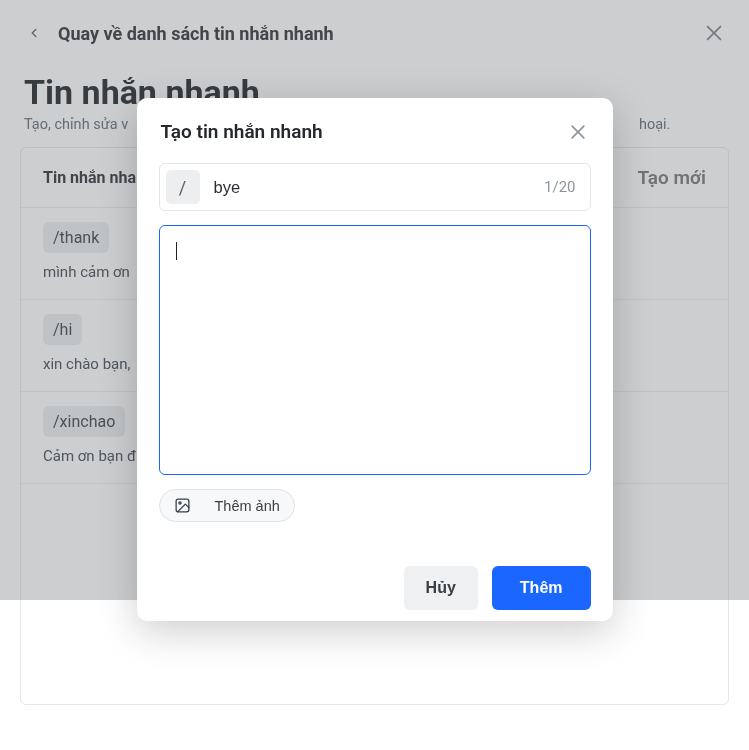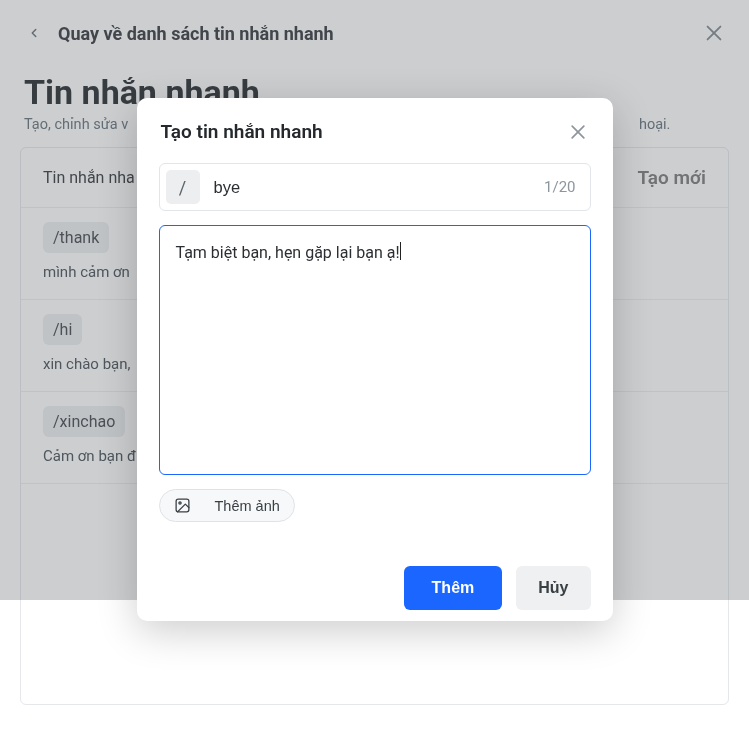--- a/index.html
+++ b/index.html
@@ -11,21 +11,21 @@
   .page-header { display: flex; align-items: center; padding: 22px 24px 18px 24px; }
   .back-chevron { width: 20px; height: 20px; display: flex; align-items: center; justify-content: center; color: #606870; margin-right: 14px; }
   .back-title { font-size: 18px; font-weight: 700; color: #2b2f33; }
   .page-close { margin-left: auto; color: #7a828a; width: 22px; height: 22px; display:flex; align-items:center; justify-content:center; }
 
   .page-title { font-size: 34px; font-weight: 700; color: #1b1f23; padding: 10px 24px 4px 24px; }
   .page-sub { font-size: 14.5px; color: #5f6b76; padding: 0 24px 14px 24px; }
 
   .panel { margin: 0 20px; border: 1px solid #e5e7ea; border-radius: 6px; background:#fff; }
   .panel-header { display: flex; align-items: center; padding: 18px 22px; border-bottom:1px solid #eceef0; }
-  .panel-title { font-size: 16px; font-weight: 400; color: #2b2f33; }
+  .panel-title { font-size: 16px; font-weight: 700; color: #2b2f33; }
   .create-link { margin-left: auto; font-size: 19px; font-weight: 600; color: #737373; }
 
   .row { padding: 14px 22px 18px 22px; border-bottom:1px solid #eceef0; }
   .row:last-child { border-bottom: none; }
   .tag { display:inline-block; background: #eceef0; color:#3a3f44; font-size:16px; padding: 6px 10px; border-radius:6px; margin-bottom:10px; }
   .row-text { font-size: 15px; color: #3f474f; }
 
   
   .overlay { position:absolute; inset:0; background: rgba(110,115,120,0.35); display:flex; align-items:flex-start; justify-content:center; }
 
@@ -112,35 +112,35 @@
         </div>
       </div>
 
       <div class="slash-row">
         <div class="slash-chip">/</div>
         <input class="slash-input" value="bye" style="">
         <div class="counter">1/20</div>
       </div>
 
       <div class="msg-box">
-        <div class="msg-text"><span>Tạm biệt bạn, hẹn gặp lại bạn ạ!</span><span class="caret"></span></div>
+        <div class="msg-text"><span class="caret"></span></div>
       </div>
 
       <div class="addimg">
         <button class="addimg-btn">
           <span>
             <svg width="17" height="17" viewBox="0 0 24 24" fill="none" stroke="#3a3f44" stroke-width="1.8" stroke-linecap="round" stroke-linejoin="round">
                 <rect x="3" y="3" width="18" height="18" rx="3"></rect>
                 <circle cx="8.5" cy="8.5" r="1.6"></circle>
                 <path d="M21 15l-5-5L5 21"></path>
               </svg>
           </span>
           <span>Thêm ảnh</span>
         </button>
       </div>
 
       <div class="footer">
+        <button class="btn btn-cancel">Hủy</button>
         <button class="btn btn-primary">Thêm</button>
-        <button class="btn btn-cancel">Hủy</button>
       </div>
     </div>
   </div>
 </div>
 
 </body></html>

